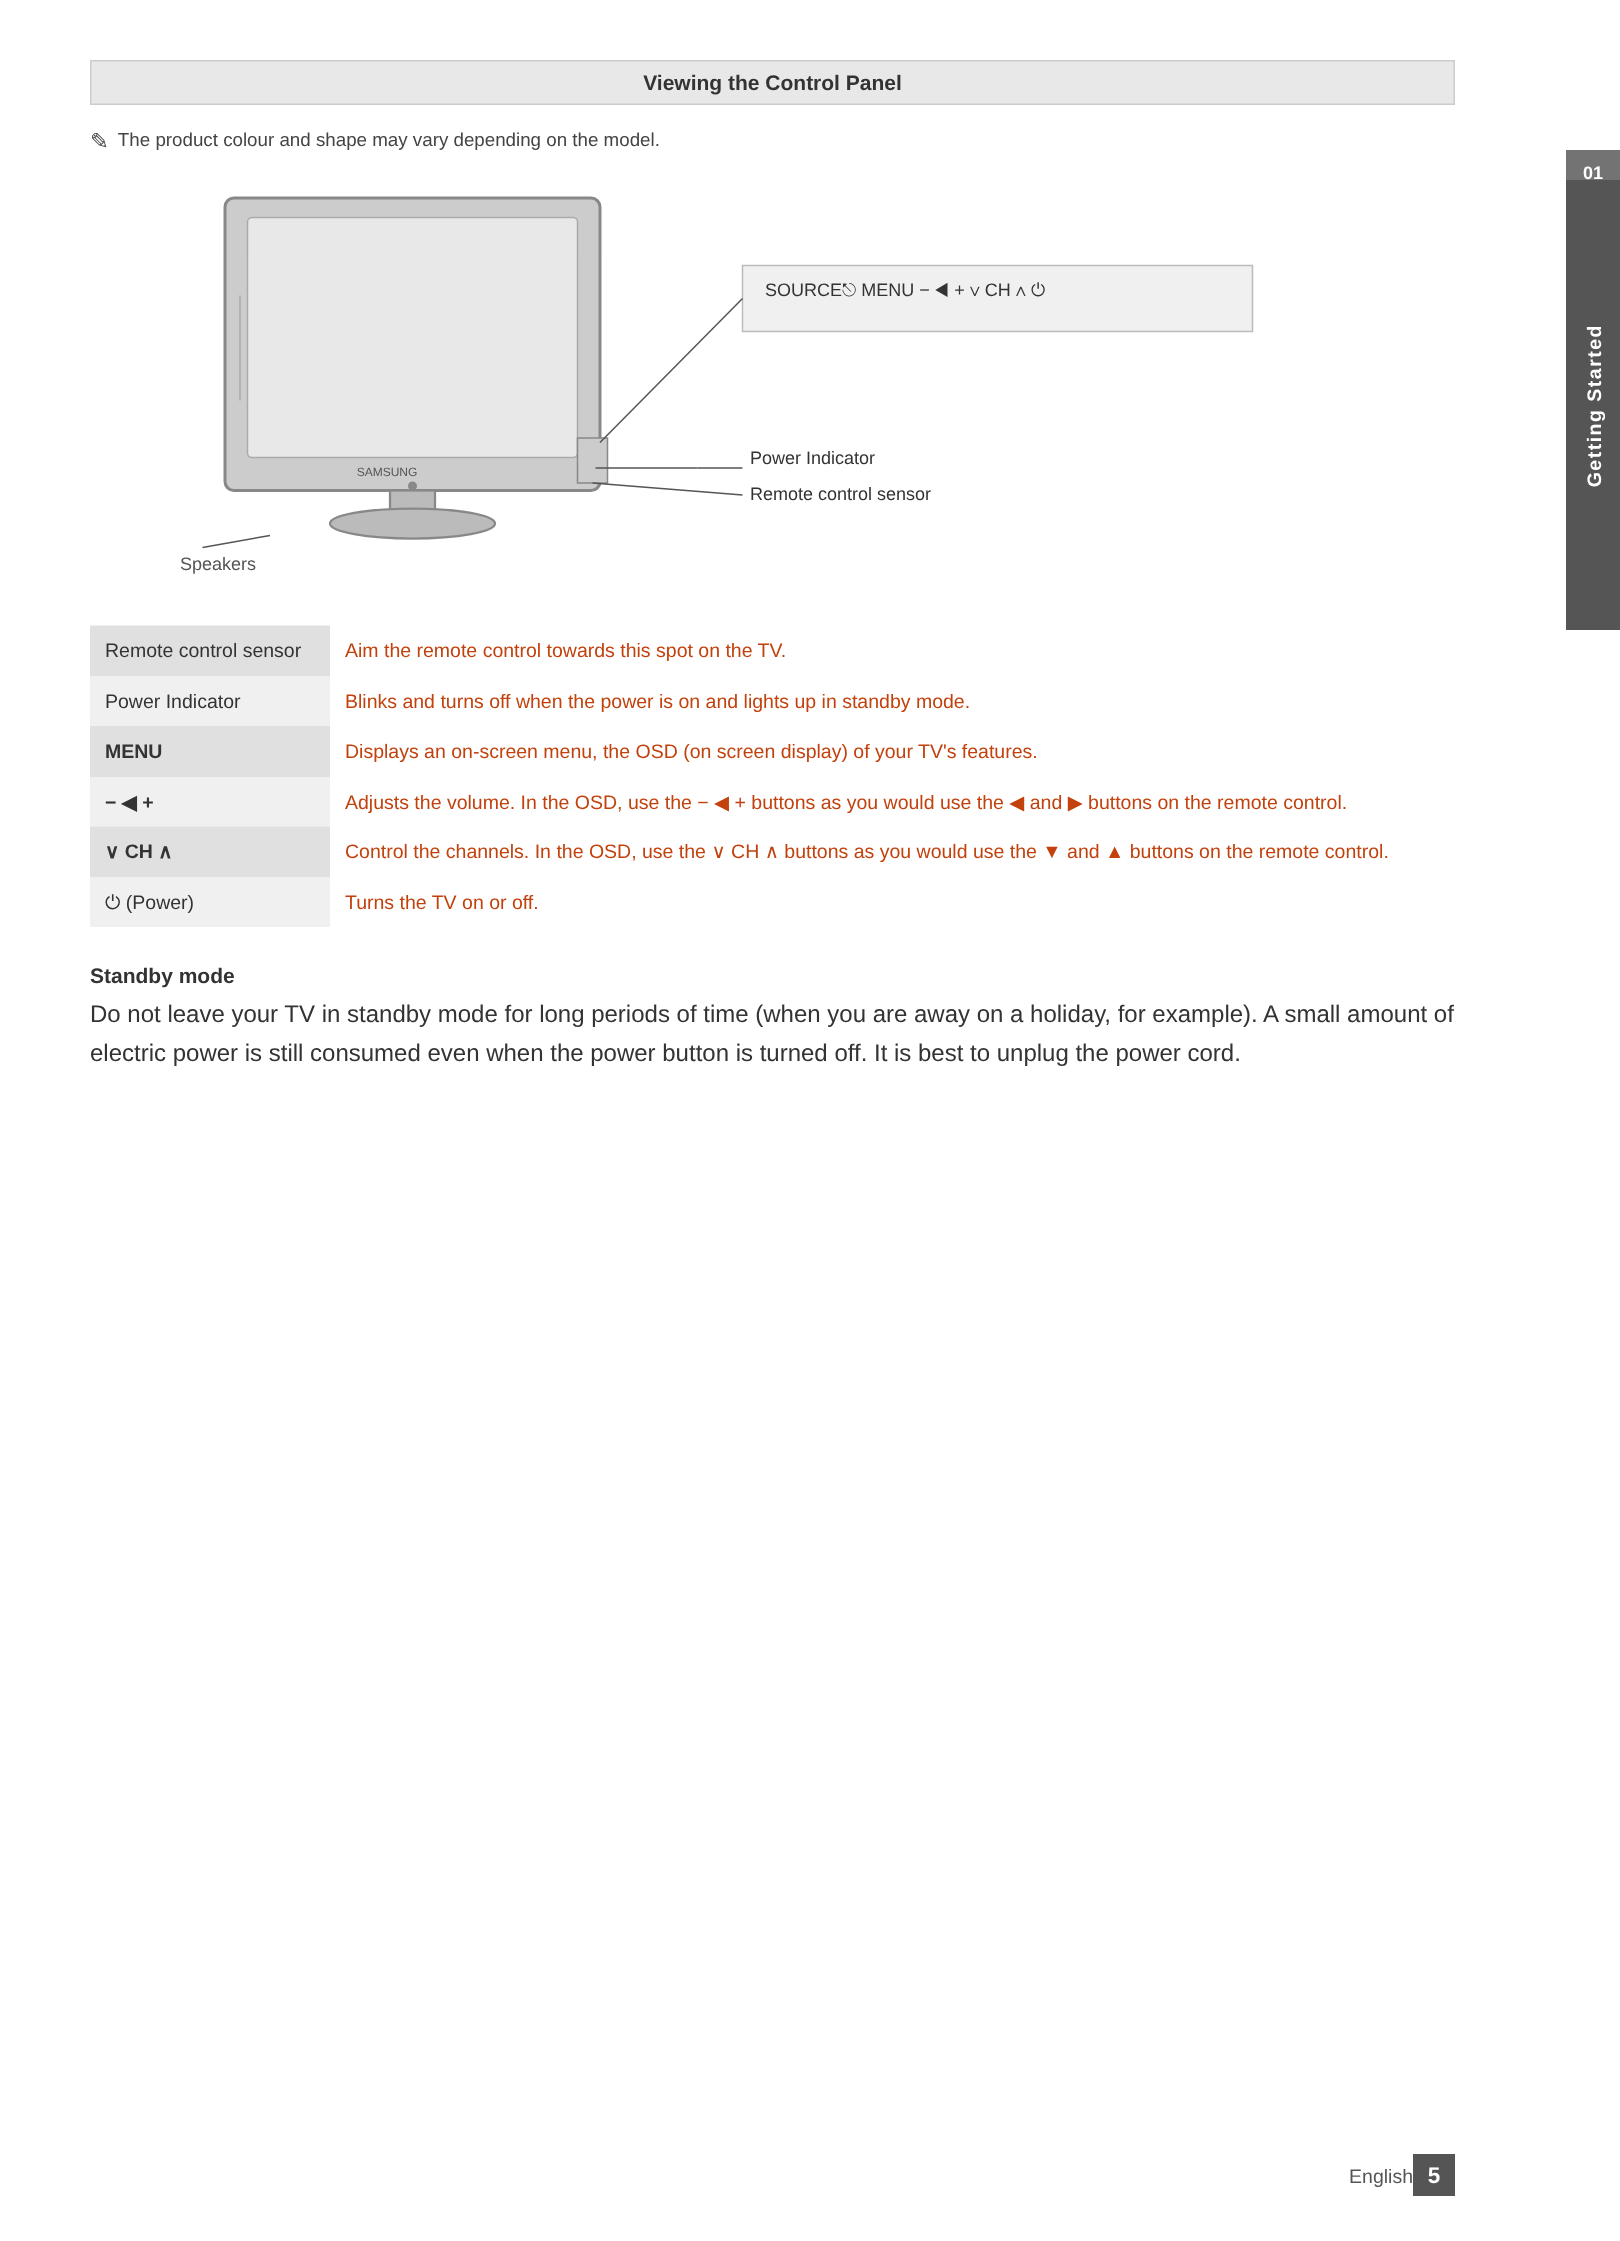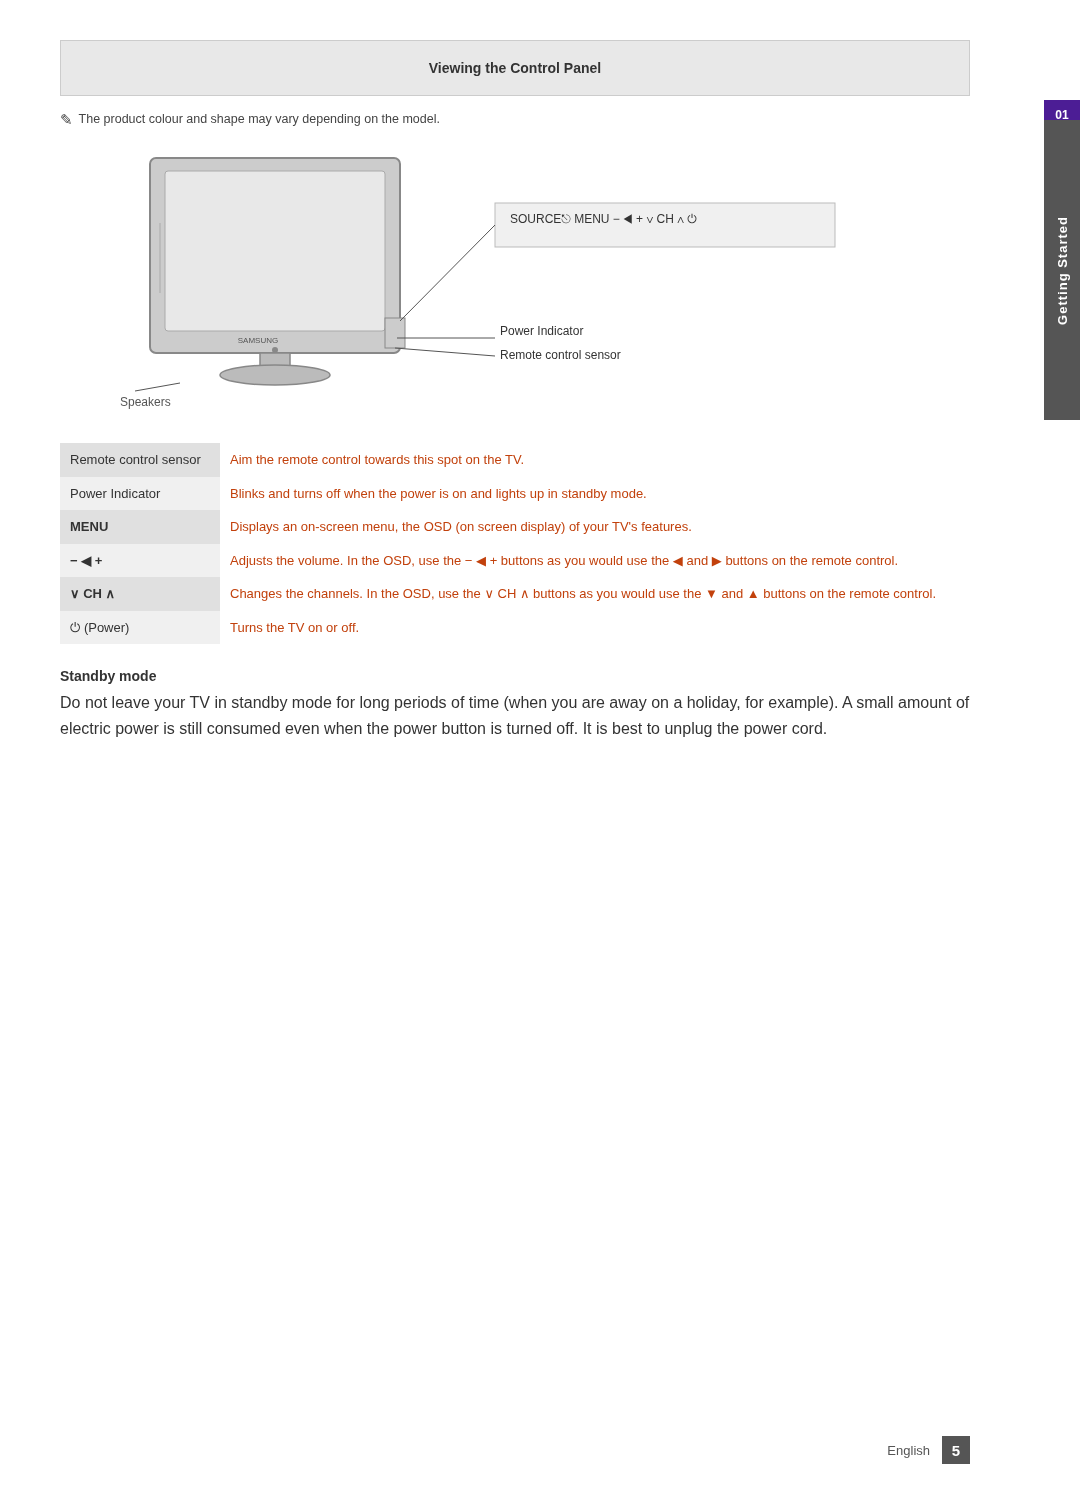--- a/index.html
+++ b/index.html
@@ -34,41 +34,41 @@
       writing-mode: vertical-rl;
       transform: rotate(180deg);
       letter-spacing: 1px;
     }
     .side-tab-number {
       position: absolute;
       right: 0;
       top: 100px;
       width: 36px;
       height: 30px;
-      background: #4c1d95;
+      background: #737373;
       color: #fff;
       font-size: 12px;
       display: flex;
       align-items: center;
       justify-content: center;
       font-weight: bold;
     }
 
     
     .main-content {
       margin: 40px 60px 40px 60px;
       margin-right: 110px;
     }
 
     
     .section-title-bar {
       background: #e8e8e8;
       border: 1px solid #ccc;
       text-align: center;
-      padding: 19px 10px;
+      padding: 6px 10px;
       font-size: 14px;
       font-weight: bold;
       margin-bottom: 16px;
     }
 
     
     .note-line {
       font-size: 12.5px;
       color: #444;
       margin-bottom: 14px;
@@ -144,21 +144,20 @@
       line-height: 1.6;
     }
 
     
     .page-footer {
       position: absolute;
       bottom: 30px;
       right: 110px;
       display: flex;
       align-items: center;
-      gap: 12px;
       font-size: 13px;
       color: #555;
     }
     .page-number {
       background: #555;
       color: #fff;
       width: 28px;
       height: 28px;
       display: flex;
       align-items: center;
@@ -242,21 +241,21 @@
         <tr>
           <td class="cell-label"><b>MENU</b></td>
           <td class="cell-desc">Displays an on-screen menu, the OSD (on screen display) of your TV's features.</td>
         </tr>
         <tr>
           <td class="cell-label"><b>− ◀ +</b></td>
           <td class="cell-desc">Adjusts the volume. In the OSD, use the − ◀ + buttons as you would use the ◀ and ▶ buttons on the remote control.</td>
         </tr>
         <tr>
           <td class="cell-label"><b>∨ CH ∧</b></td>
-          <td class="cell-desc">Changes the channels. In the OSD, use the ∨ CH ∧ buttons as you would use the ▼ and ▲ buttons on the remote control.</td>
+          <td class="cell-desc">Control the channels. In the OSD, use the ∨ CH ∧ buttons as you would use the ▼ and ▲ buttons on the remote control.</td>
         </tr>
         <tr>
           <td class="cell-label">⏻ (Power)</td>
           <td class="cell-desc">Turns the TV on or off.</td>
         </tr>
       </tbody>
   </table>
 
   <div class="standby-section">
     <div class="standby-title">Standby mode</div>

